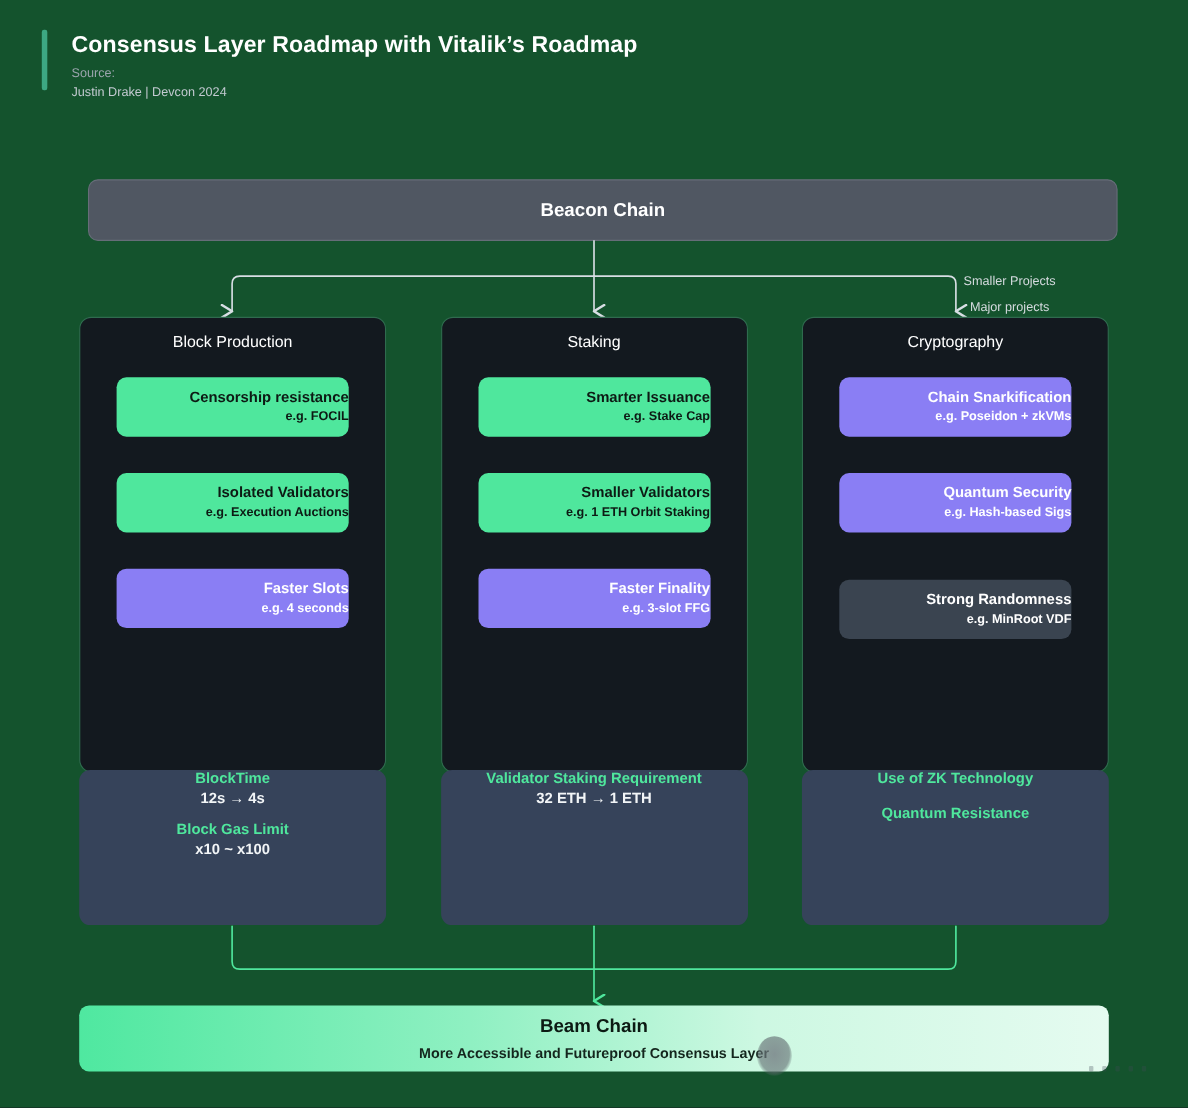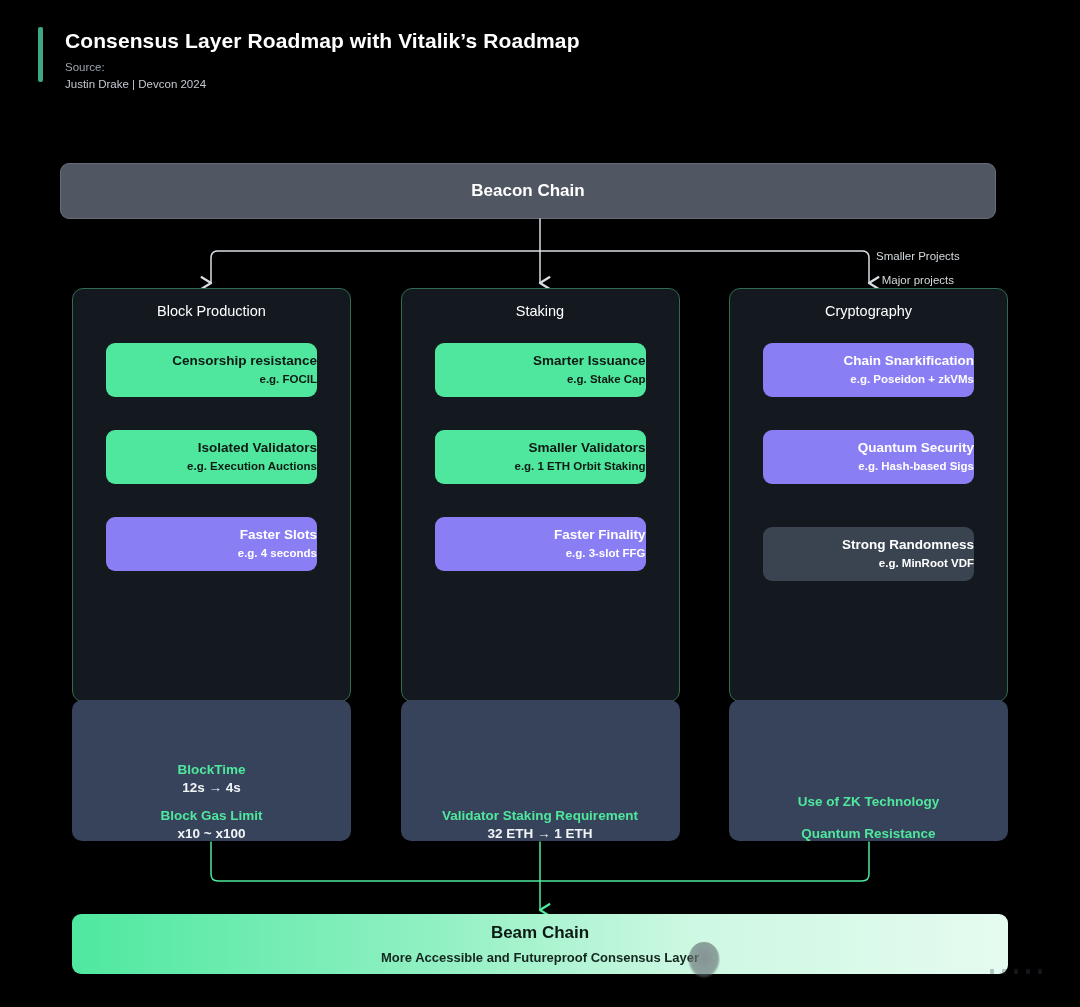--- a/index.html
+++ b/index.html
@@ -2,39 +2,39 @@
 <html><head>
 <meta charset="utf-8">
 <style>
   * { box-sizing: border-box; margin: 0; padding: 0; }
   html, body {
     width: 1080px; height: 1007px;
     background: #151b22;
     font-family: "Liberation Sans", sans-serif;
     overflow: hidden;
   }
-  .page { position: relative; width: 1080px; height: 1007px; background: #000000; }
+  .page { position: relative; width: 1080px; height: 1007px; background: #14532d; }
 
   
   .header { position: absolute; left: 38px; top: 27px; display: flex; gap: 22px; }
   .accent-bar { width: 5px; height: 55px; background: #3da883; border-radius: 2px; }
   .header-text { padding-top: 2px; }
   .title { font-size: 21px; font-weight: bold; color: #ffffff; letter-spacing: .1px; }
   .source-label { font-size: 11.5px; color: #9aa4ad; margin-top: 6px; line-height: 1.45; }
   .source-value { font-size: 11.5px; color: #c3cad1; line-height: 1.45; }
 
   
   .legend { position: absolute; left: 876px; top: 236px; }
   .legend-row { display: flex; align-items: center; gap: 14px; height: 24px; flex-direction: column; }
   .legend-dot { width: 16px; height: 16px; border-radius: 50%; }
   .legend-label { font-size: 11.5px; color: #d4dade; }
 
   
   .beacon {
-    position: absolute; left: 60px; top: 163px; width: 936px; height: 56px;
+    position: absolute; left: 80px; top: 163px; width: 936px; height: 56px;
     background: #505762; border: 1px solid #666d78; border-radius: 9px;
     display: flex; align-items: center; justify-content: center;
   }
   .beacon-label { font-size: 17px; font-weight: bold; color: #ffffff; }
 
   
   .columns { position: absolute; left: 72px; top: 288px; width: 936px; height: 338px;
              display: flex; justify-content: space-between; }
   .column {
     width: 279px; height: 414px;
@@ -54,21 +54,21 @@
   .card.purple { background: #8a7ef4; }
   .card.purple .card-title, .card.purple .card-sub { color: #ffffff; }
   .card.gray { background: #3a4450; margin-top: 43px; }
   .card.gray .card-title, .card.gray .card-sub { color: #ffffff; }
 
   
   .outcomes { position: absolute; left: 72px; top: 700px; width: 936px; height: 141px;
               display: flex; justify-content: space-between; }
   .outcome {
     width: 279px; height: 141px; background: #36435a; border-radius: 10px;
-    display: flex; flex-direction: column; align-items: center; justify-content: flex-end;
+    display: flex; flex-direction: column; align-items: center; justify-content: flex-start;
     gap: 3px; padding: 0 14px; text-align: center;
   }
   .outcome-head { font-size: 13.5px; font-weight: bold; color: #4fe79d; }
   .outcome-val { font-size: 13.5px; font-weight: bold; color: #f2f5f7; margin-bottom: 10px; }
   .outcome-val.last { margin-bottom: 0; }
   .outcome-head.spaced { margin-top: 14px; }
 
   
   .beam {
     position: absolute; left: 72px; top: 914px; width: 936px; height: 60px;

